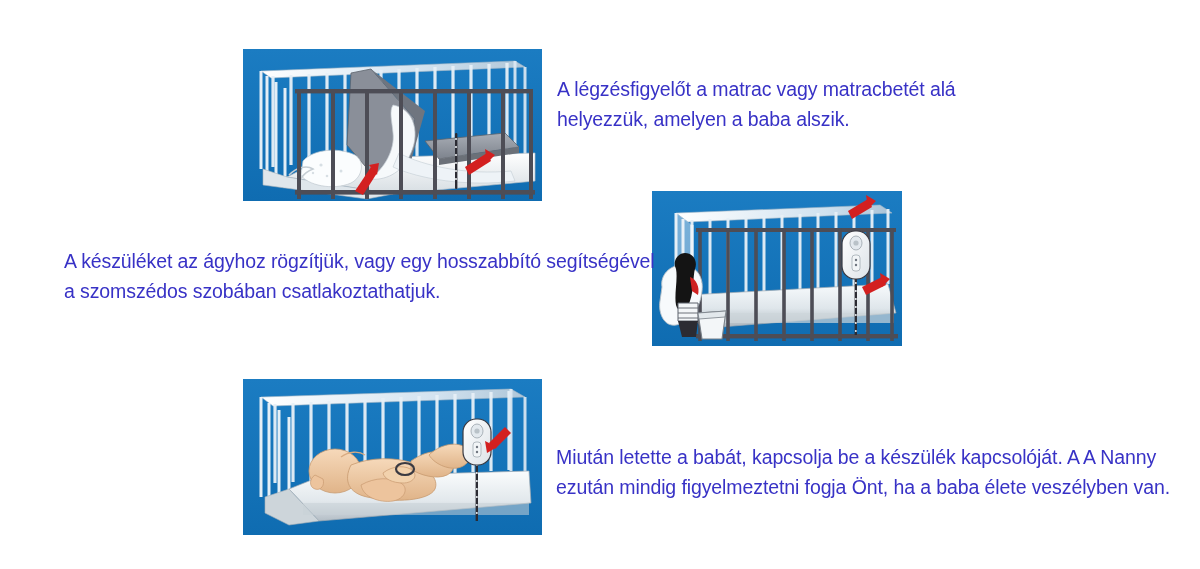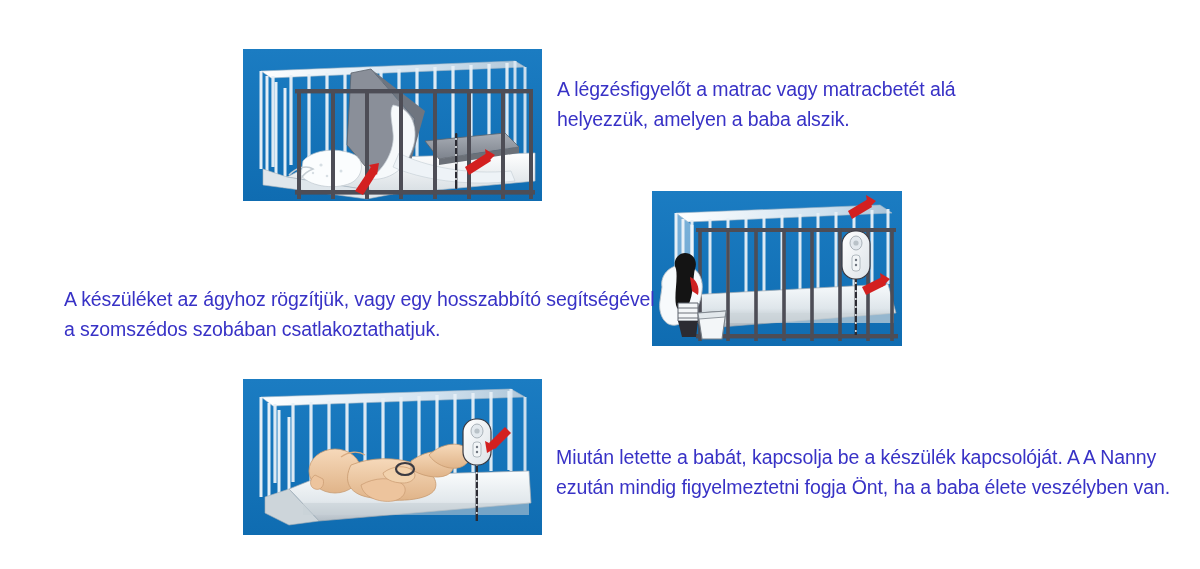--- a/index.html
+++ b/index.html
@@ -28,21 +28,21 @@
   .caption {
     position: absolute;
     color: #3832c6;
     font-family: "Liberation Sans", sans-serif;
     font-size: 19.5px;
     line-height: 30px;
     letter-spacing: -0.1px;
     white-space: pre-line;
   }
   #caption-1 { left: 557px; top: 60px;  width: 480px; }
-  #caption-2 { left: 64px;  top: 232px; width: 600px; margin-top: 38px; }
+  #caption-2 { left: 64px;  top: 232px; width: 600px; }
   #caption-3 { left: 556px; top: 396px; width: 620px; margin-top: 32px; }
 
   
   .illus {
     position: absolute;
     background: #1272b8;
     overflow: hidden;
   }
   #illus-1 { left: 243px; top: 35px;  width: 299px; height: 152px; }
   #illus-2 { left: 652px; top: 177px; width: 250px; height: 155px; }

